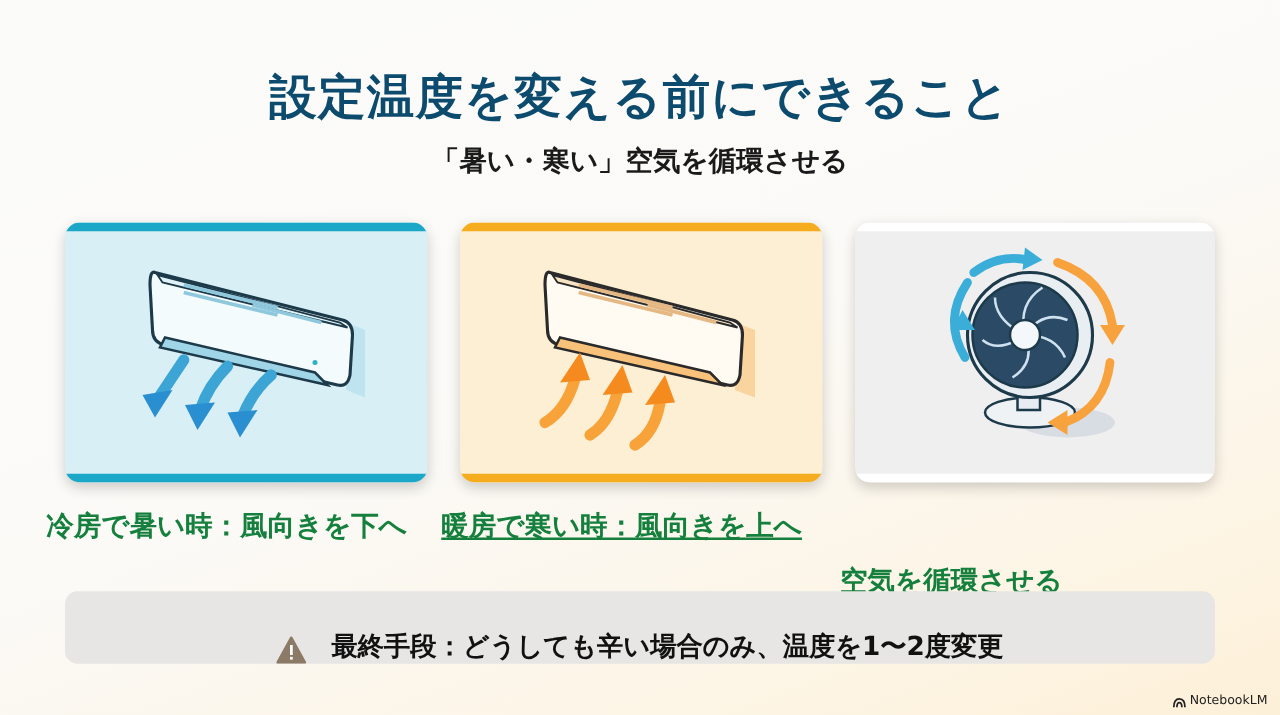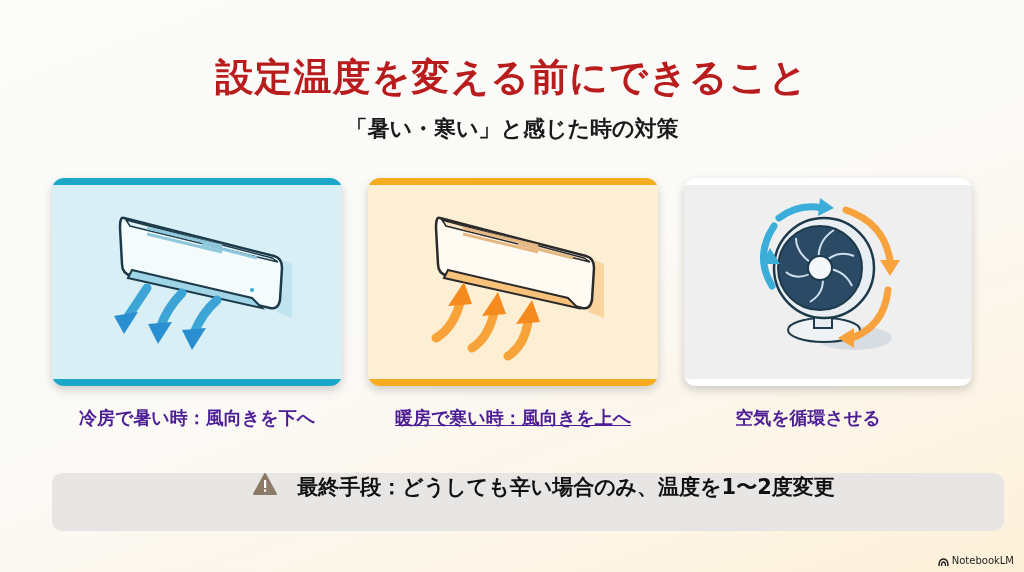--- a/index.html
+++ b/index.html
@@ -4,59 +4,59 @@
 <style>
   html, body { margin:0; padding:0; }
   body {
     width:1024px; height:572px; overflow:hidden; position:relative;
     font-family: "DejaVu Sans", "Liberation Sans", sans-serif;
     background: linear-gradient(160deg, #fbfbfa 0%, #fbfaf7 50%, #fdf4e3 85%, #fdf0d8 100%);
     color:#111;
   }
   .title {
     position:absolute; top:52px; left:0; width:1024px; text-align:center;
-    font-size:38px; font-weight:bold; letter-spacing:1px; color:#b91c1c;
+    font-size:38px; font-weight:bold; letter-spacing:1px; color:#0c4a6e;
   }
   .subtitle {
     position:absolute; top:114px; left:0; width:1024px; text-align:center;
     font-size:22px; font-weight:bold; color:#1a1a1a;
   }
   .card {
     position:absolute; top:178px; width:290px; height:208px; border-radius:12px;
     overflow:hidden; box-shadow:0 4px 10px rgba(0,0,0,0.18);
   }
   .card .bar-top, .card .bar-bottom { position:absolute; left:0; width:100%; height:7px; }
   .card .bar-top { top:0; } .card .bar-bottom { bottom:0; }
   .card svg { position:absolute; left:0; top:0; }
   .card-cool { left:52px; background:#d7eff5; }
   .card-cool .bar-top, .card-cool .bar-bottom { background:#1ba7c7; }
   .card-warm { left:368px; background:#fdefd4; }
   .card-warm .bar-top, .card-warm .bar-bottom { background:#f5ac1f; }
   .card-fan { left:684px; background:#efefef; width:288px; }
   .card-fan .bar-top, .card-fan .bar-bottom { background:#ffffff; }
   .caption {
-    position:absolute; top:406px; width:320px; text-align:center;
-    font-size:18px; font-weight:bold; color:#4c1d95;
+    position:absolute; top:406px; width:320px; text-align:left;
+    font-size:22px; font-weight:bold; color:#15803d;
   }
   .note {
     position:absolute; left:52px; top:473px; width:920px; height:58px;
     background:#e7e6e4; border-radius:10px;
-    display:flex; align-items:flex-start; justify-content:center; gap:20px;
-    font-size:21px; font-weight:bold; color:#111;padding-left:32px;
+    display:flex; align-items:flex-end; justify-content:center; gap:20px;
+    font-size:21px; font-weight:bold; color:#111;
   }
   .brand {
     position:absolute; right:10px; bottom:6px; font-size:10px; color:#222;
     display:flex; align-items:flex-end; gap:3px;
   }
 </style>
 </head>
 <body>
 
 <div class="title">設定温度を変える前にできること</div>
-<div class="subtitle">「暑い・寒い」と感じた時の対策</div>
+<div class="subtitle">「暑い・寒い」空気を循環させる</div>
 
 <div class="card card-cool">
   <div class="bar-top"></div>
   <svg width="290" height="208" viewBox="0 0 290 208">
     <polygon points="225,80 240,86 240,140 225,134" fill="#b5e0ec" opacity="0.7"></polygon>
     <path d="M72,40 L222,78 Q230,80 230,90 L228,122 Q226,132 218,130 L80,98 Q70,96 70,86 L68,50 Q68,38 72,40 Z" fill="#f4fbfd" stroke="#1d3a4a" stroke-width="2.5"></path>
     <path d="M74,42 L220,80 L226,84 L78,48 Z" fill="#dff2f8" stroke="#1d3a4a" stroke-width="1.5"></path>
     <line x1="95" y1="50" x2="170" y2="68" stroke="#8fc7dc" stroke-width="3"></line>
     <line x1="95" y1="56" x2="170" y2="74" stroke="#8fc7dc" stroke-width="3"></line>
     <line x1="150" y1="66" x2="205" y2="80" stroke="#8fc7dc" stroke-width="3"></line>
@@ -116,21 +116,21 @@
     <path d="M162,32 Q200,45 206,82" stroke="#f7a23c" stroke-width="7" fill="none" stroke-linecap="round"></path>
     <polygon points="196,82 216,82 206,98" fill="#f7a23c"></polygon>
     <path d="M204,112 Q200,148 168,160" stroke="#f7a23c" stroke-width="7" fill="none" stroke-linecap="round"></path>
     <polygon points="170,150 170,170 154,160" fill="#f7a23c"></polygon>
   </svg>
   <div class="bar-bottom"></div>
 </div>
 
 <div class="caption" style="left:37px;">冷房で暑い時：風向きを下へ</div>
 <div class="caption" style="left:353px;text-decoration:underline;">暖房で寒い時：風向きを上へ</div>
-<div class="caption" style="left:648px;">空気を循環させる</div>
+<div class="caption" style="left:672px;margin-top:44px;">空気を循環させる</div>
 
 <div class="note">
   <svg width="24" height="22" viewBox="0 0 24 22">
     <polygon points="12,1 23,21 1,21" fill="#8c7a66" stroke="#8c7a66" stroke-linejoin="round" stroke-width="2"></polygon>
     <rect x="11" y="7" width="2.2" height="8" fill="#fff"></rect>
     <rect x="11" y="16.5" width="2.2" height="2.2" fill="#fff"></rect>
   </svg>
   <span>最終手段：どうしても辛い場合のみ、温度を1〜2度変更</span>
 </div>
 

